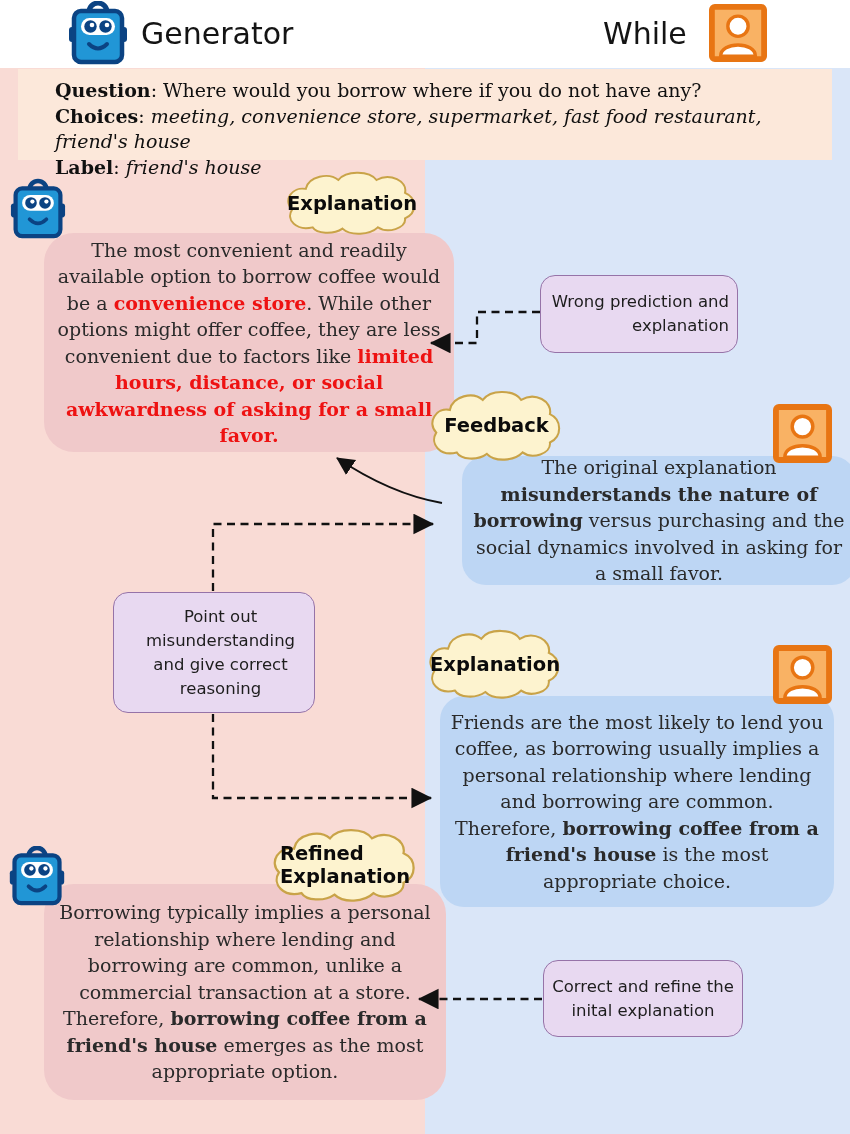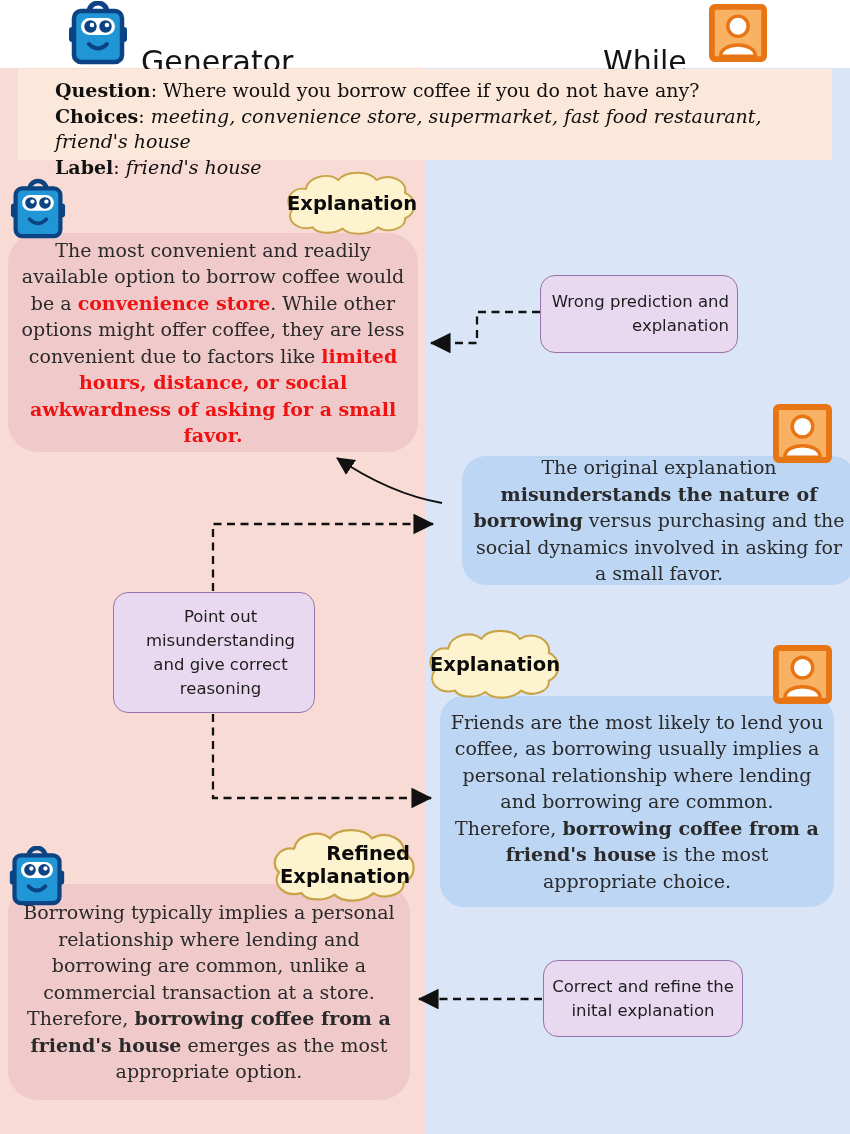--- a/index.html
+++ b/index.html
@@ -14,36 +14,36 @@
   html,body{margin:0;padding:0;background:#ffffff;}
   #canvas{position:relative;width:850px;height:1134px;background:#ffffff;overflow:hidden;
           font-family:"DejaVu Serif",serif;color:var(--text_dark);}
   .col{position:absolute;top:68px;height:1066px;width:425px;}
   .col-pink{left:0;background:var(--pink_bg);}
   .col-blue{left:425px;background:var(--blue_bg);}
   .banner{position:absolute;left:18px;top:69px;width:814px;height:91px;background:var(--banner_bg);
           box-sizing:border-box;padding:9px 10px 0 37px;font-size:19px;line-height:25.5px;color:#101010;}
   .banner .lbl{font-weight:700;}
   .banner .it{font-style:italic;}
-  .hdr-label{position:absolute;font-family:"DejaVu Sans",sans-serif;font-size:30px;font-weight:500;color:#141414;margin-top:28px;}
+  .hdr-label{position:absolute;font-family:"DejaVu Sans",sans-serif;font-size:30px;font-weight:500;color:#141414;}
   .bubble{position:absolute;box-sizing:border-box;text-align:center;font-size:19px;line-height:26.5px;
           color:#2a2a2a;display:flex;align-items:center;justify-content:center;}
-  .rose{background:var(--rose_bubble);border-radius:30px;}
+  .rose{background:var(--rose_bubble);border-radius:30px;margin-left:36px;}
   .blue{background:var(--blue_bubble);border-radius:24px;}
   .bubble .inner{padding:4px 10px;}
   .bold{font-weight:700;}
   .red-bold{font-weight:700;color:var(--red_text);}
   .callout{position:absolute;box-sizing:border-box;background:var(--callout_bg);
            border:1.6px solid var(--callout_border);border-radius:15px;
            display:flex;align-items:center;justify-content:center;text-align:center;
            font-family:"DejaVu Sans",sans-serif;font-size:16.5px;line-height:24px;color:#1d1d1d;padding:4px 8px;}
   .cloud{position:absolute;display:flex;align-items:center;justify-content:center;}
   .cloud svg{position:absolute;left:0;top:0;width:100%;height:100%;}
   .cloud-label{position:relative;z-index:2;font-family:"DejaVu Sans",sans-serif;font-weight:700;
-               font-size:19.5px;line-height:23px;color:#0b0b0b;text-align:right;}
+               font-size:19.5px;line-height:23px;color:#0b0b0b;text-align:left;}
   #arrows{position:absolute;left:0;top:0;z-index:6;pointer-events:none;}
   .icon{position:absolute;z-index:5;}
 </style>
 </head>
 <body>
 
 <svg width="0" height="0" style="position:absolute">
   <defs>
     <g id="robot-icon">
       <path d="M21,11 A9,9 0 0 1 39,11" fill="none" stroke="var(--robot_navy)" stroke-width="5"></path>
@@ -77,40 +77,46 @@
   <svg class="icon" style="left:68px;top:1px;z-index:2;" width="60" height="64" viewBox="0 0 60 64">
       <use href="#robot-icon"></use>
     </svg>
   <div class="hdr-label" style="left:141px;top:16px;">Generator</div>
   <div class="hdr-label" style="left:603px;top:16px;">While</div>
   <svg class="icon" style="left:709px;top:3px;z-index:2;" width="58" height="60" viewBox="0 0 60 60">
       <use href="#person-icon"></use>
     </svg>
 
   <div class="banner">
-    <div><span class="lbl">Question</span><span>: </span><span>Where would you borrow coffee if you do not have any?</span></div>
+    <div><span class="lbl">Question</span><span>: </span><span>Where would you borrow where if you do not have any?</span></div>
     <div><span class="lbl">Choices</span><span>: </span><span class="it">meeting, convenience store, supermarket, fast food restaurant, friend's house</span></div>
     <div><span class="lbl">Label</span><span>: </span><span class="it">friend's house</span></div>
   </div>
 
   <svg class="icon" style="left:10px;top:178px;" width="56" height="62" viewBox="0 0 60 64">
       <use href="#robot-icon"></use>
     </svg>
   <div class="cloud" style="left:284px;top:171px;width:136px;height:64px;z-index:4;">
     <svg viewBox="0 0 200 100" preserveAspectRatio="none">
         <use href="#cloud-shape" fill="var(--cloud_bg)" stroke="var(--cloud_border)" stroke-width="3"></use>
       </svg>
     <div class="cloud-label">Explanation</div>
   </div>
   <div class="bubble rose" style="left:8px;top:233px;width:410px;height:219px;z-index:2;">
     <div class="inner"><span>The most convenient and readily available option to borrow coffee would be a </span><span class="red-bold">convenience store</span><span>. While other options might offer coffee, they are less convenient due to factors like </span><span class="red-bold">limited hours, distance, or social awkwardness of asking for a small favor.</span></div>
   </div>
 
   <div class="callout" style="left:540px;top:275px;width:198px;height:78px;text-align:right;">Wrong prediction and explanation</div>
 
+  <div class="cloud" style="left:428px;top:390px;width:137px;height:71px;z-index:4;">
+    <svg viewBox="0 0 200 100" preserveAspectRatio="none">
+        <use href="#cloud-shape" fill="var(--cloud_bg)" stroke="var(--cloud_border)" stroke-width="3"></use>
+      </svg>
+    <div class="cloud-label">Feedback</div>
+  </div>
   <svg class="icon" style="left:773px;top:404px;" width="59" height="59" viewBox="0 0 60 60">
       <use href="#person-icon"></use>
     </svg>
   <div class="bubble blue" style="left:462px;top:456px;width:394px;height:129px;z-index:2;">
     <div class="inner"><span>The original explanation </span><span class="bold">misunderstands the nature of borrowing</span><span> versus purchasing and the social dynamics involved in asking for a small favor.</span></div>
   </div>
 
   <div class="callout" style="left:113px;top:592px;width:202px;height:121px;padding-left:21px;">Point out misunderstanding and give correct reasoning</div>
 
   <div class="cloud" style="left:426px;top:629px;width:138px;height:70px;z-index:4;">

